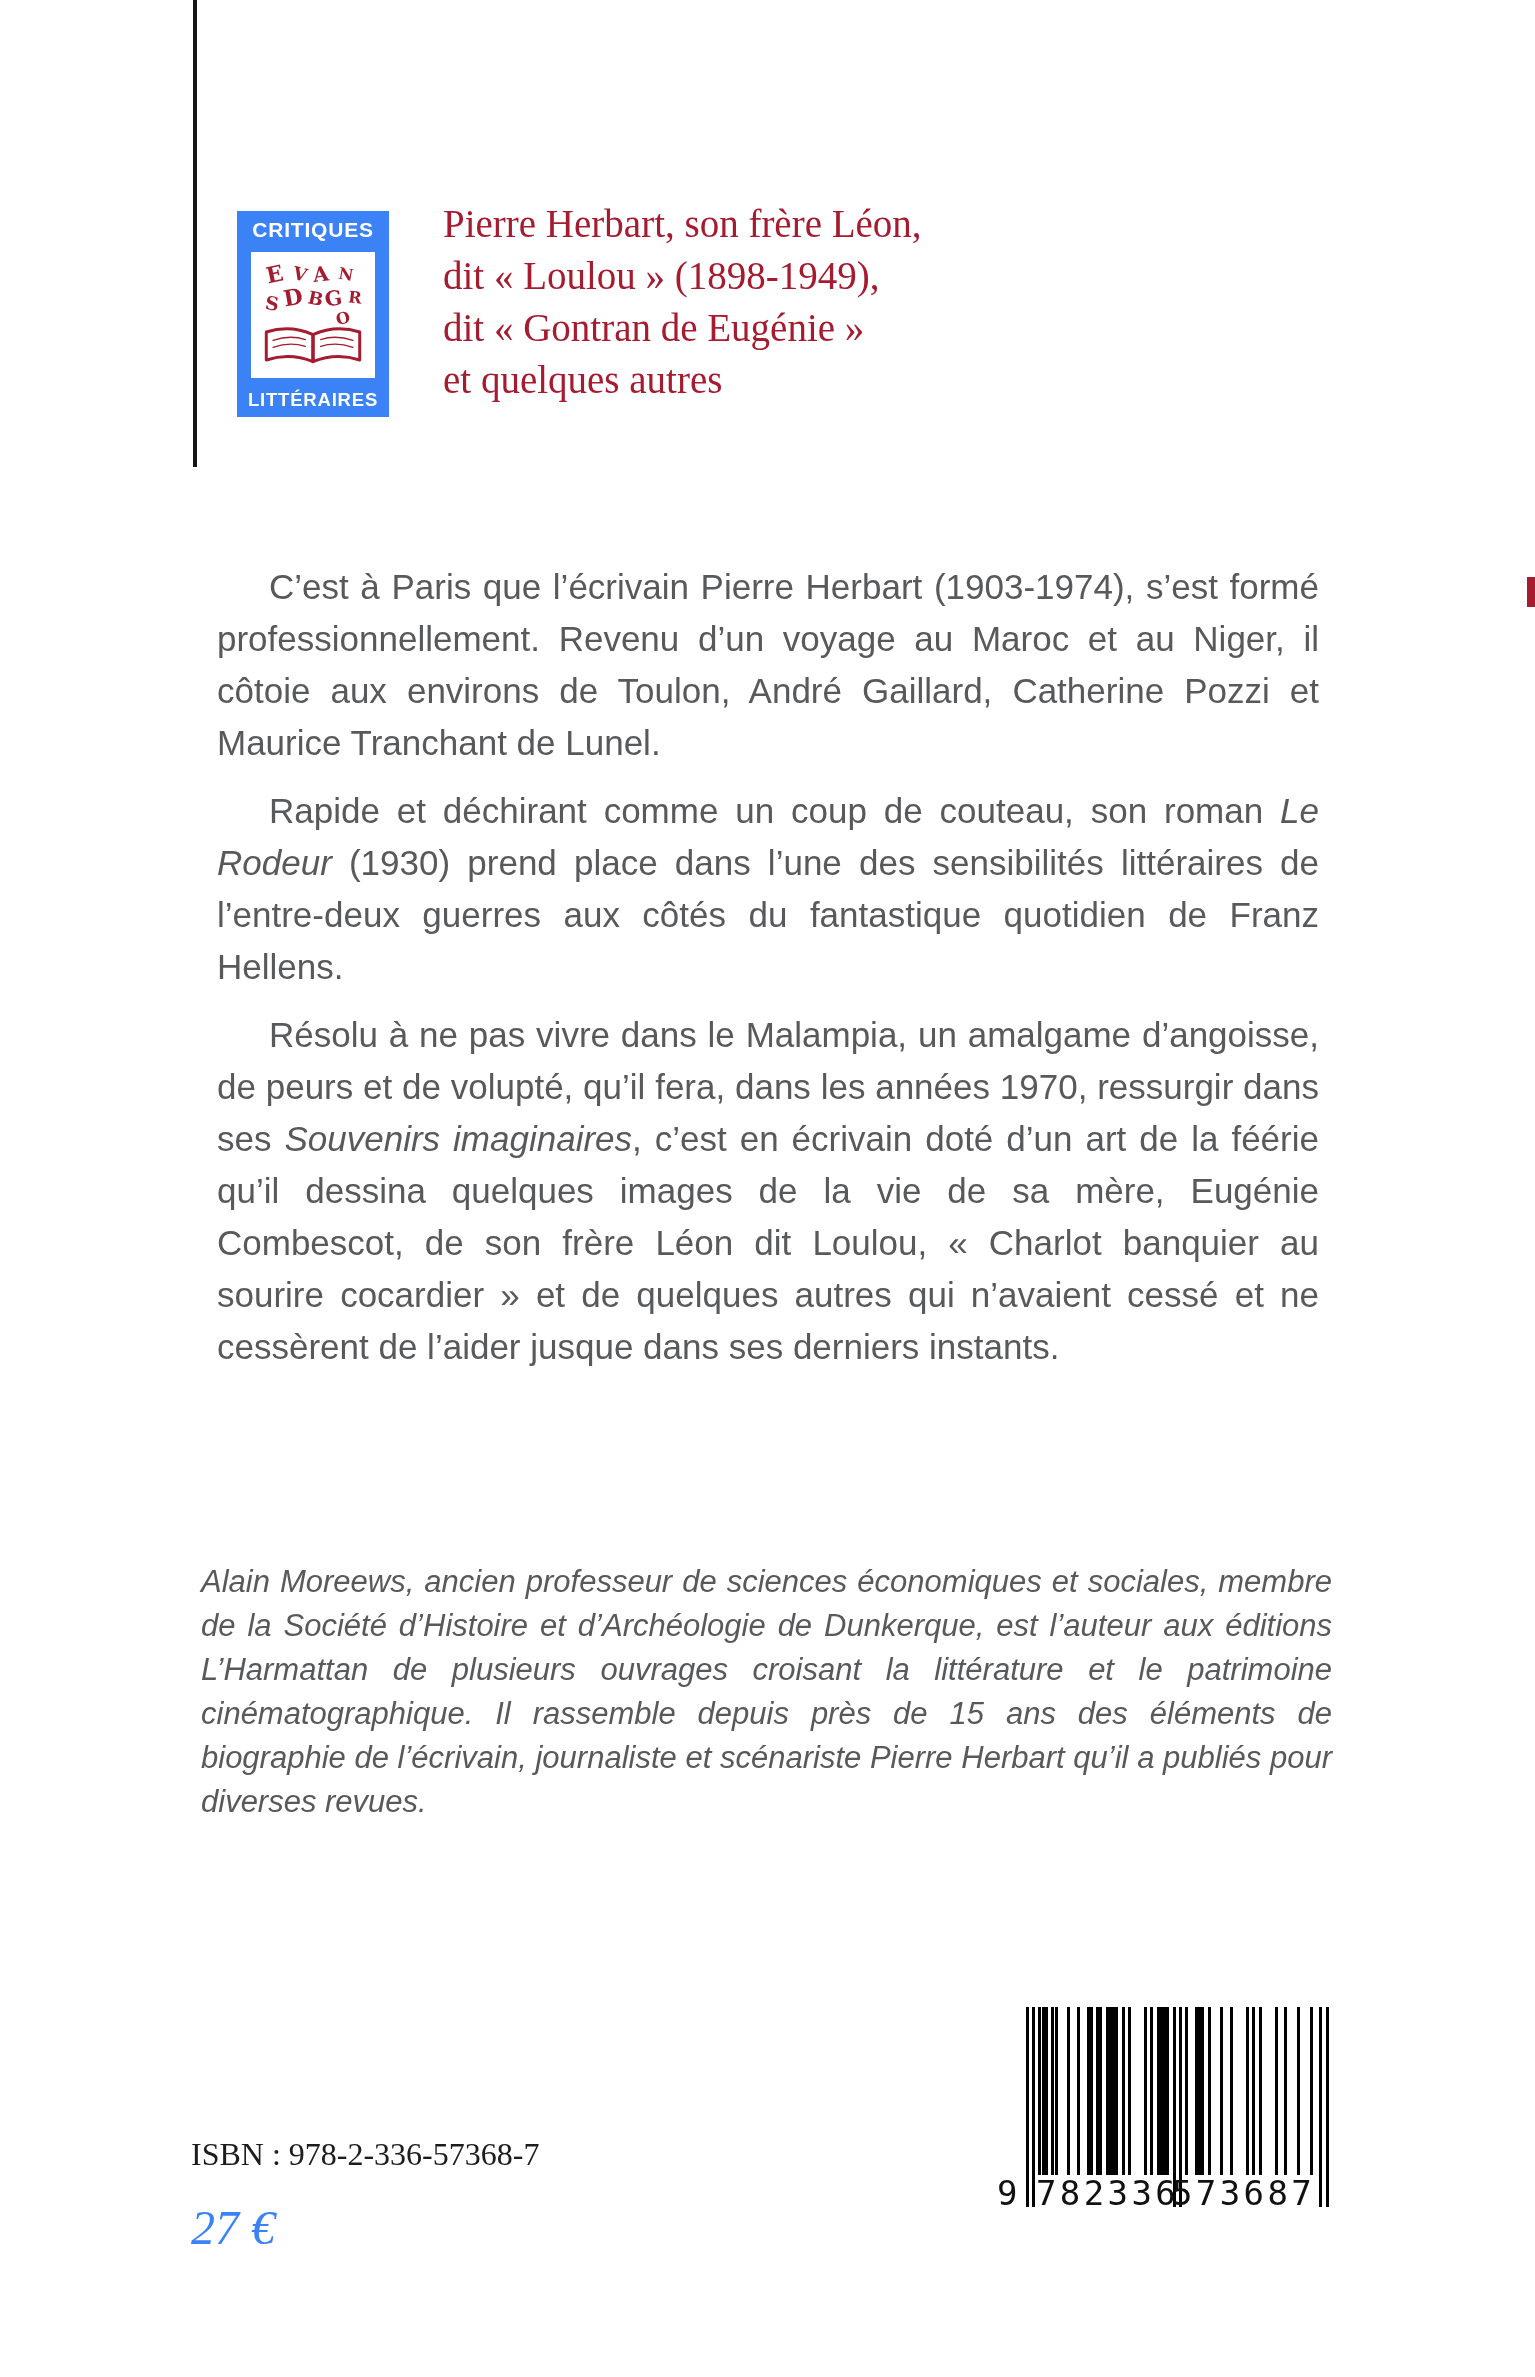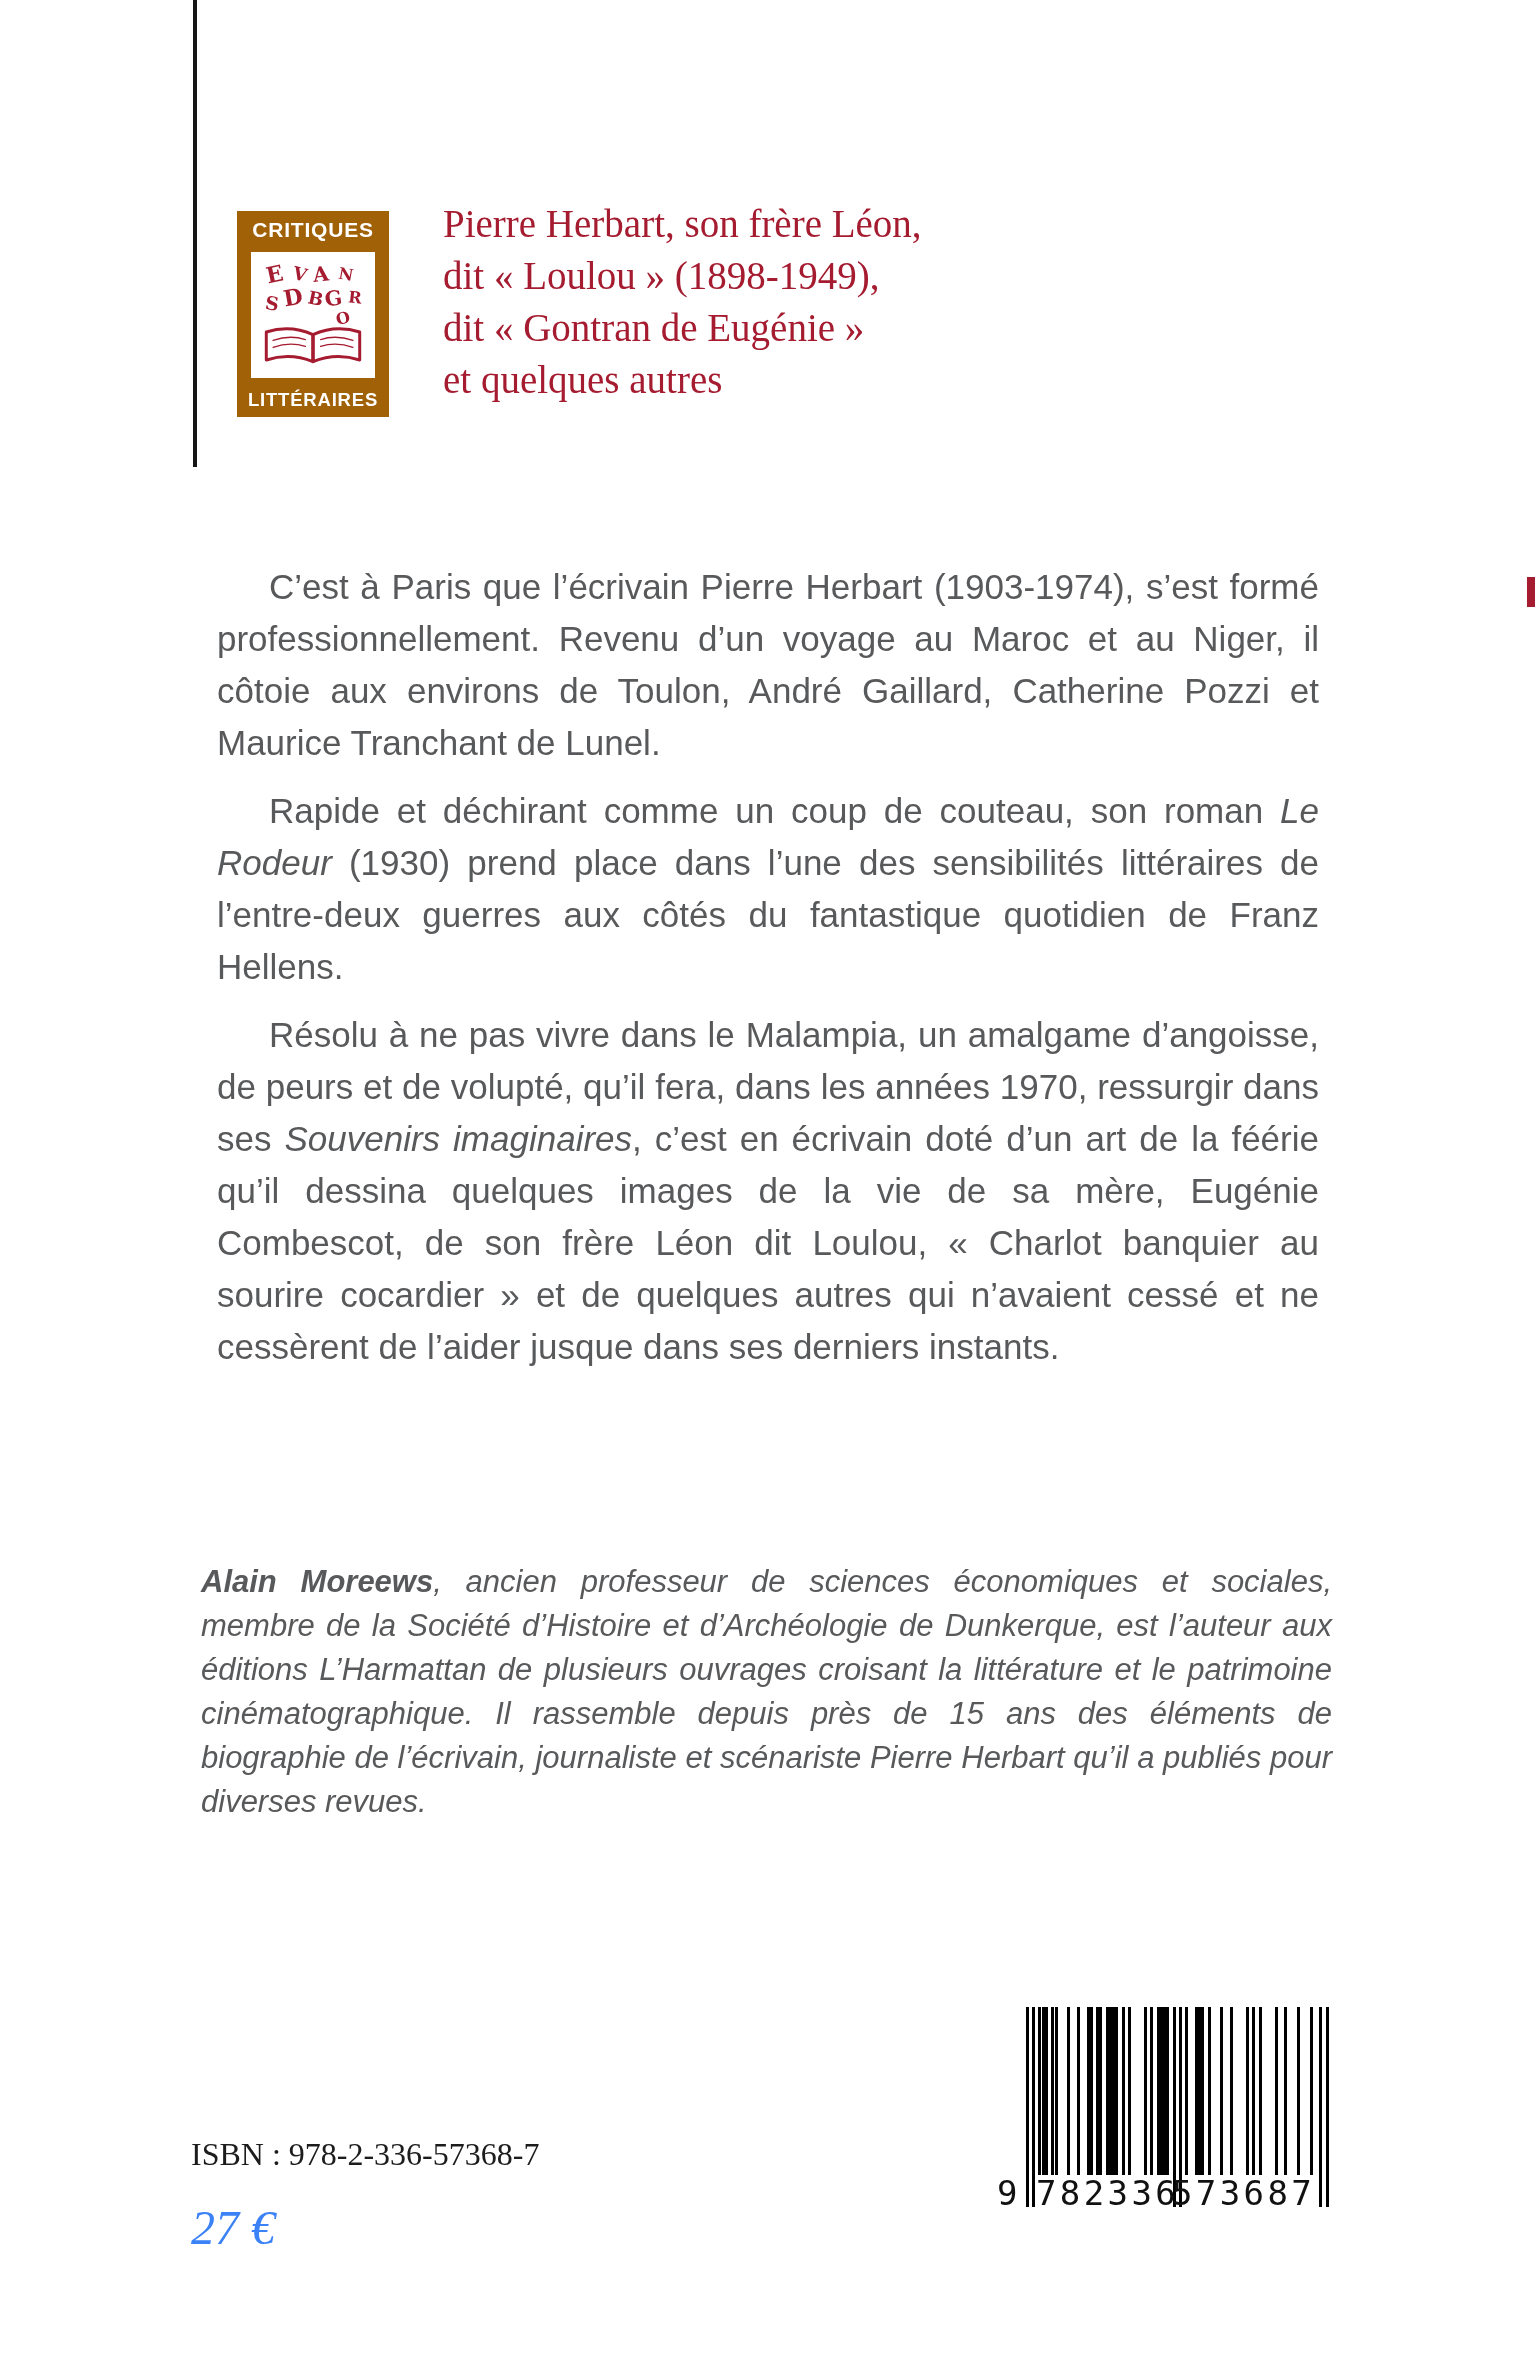--- a/index.html
+++ b/index.html
@@ -5,21 +5,21 @@
   html,body{margin:0;padding:0;background:#e8e8e8;}
   .page{
     position:relative;width:1535px;height:2377px;background:#ffffff;
     font-family:"Liberation Sans",sans-serif;overflow:hidden;margin:0 auto;
   }
   .spine-line{position:absolute;left:193px;top:0;width:4.2px;height:467px;background:#161616;}
   .edge-mark{position:absolute;right:0;top:577px;width:7.6px;height:30px;background:#a51c30;}
 
   
   .logo{
-    position:absolute;left:237px;top:211px;width:152px;height:206px;background:#a16207;
+    position:absolute;left:237px;top:211px;width:152px;height:206px;background:#3b82f6;
     display:flex;flex-direction:column;align-items:center;justify-content:space-between;
     padding:7.6px 0;box-sizing:border-box;
   }
   .logo-top,.logo-bottom{color:#ffffff;font-weight:bold;letter-spacing:0.8px;line-height:1;}
   .logo-top{font-size:21px;}
   .logo-bottom{font-size:18.5px;}
   .logo-panel{width:124px;height:126px;background:#ffffff;}
   .logo-svg{width:100%;height:100%;display:block;}
 
   
@@ -36,21 +36,21 @@
   }
   .synopsis p{margin:16px;text-indent:52px;text-align:justify;}
 
   
   .bio{
     position:absolute;left:201px;top:1560px;width:1131px;
     color:#58595b;font-size:31px;line-height:44px;font-style:italic;text-align:justify;
   }
   .bio p{margin:0;}
   .it{font-style:italic;}
-  .bd{font-weight:bold;}
+  .bd{font-weight:normal;}
 
   
   .isbn{
     position:absolute;left:191px;top:2136px;
     font-family:"Liberation Serif",serif;font-size:32px;color:#1c1c1c;
   }
   .price{
     position:absolute;left:191px;top:2200px;
     font-family:"Liberation Serif",serif;font-size:48px;color:#3b82f6;font-style:italic;
   }

